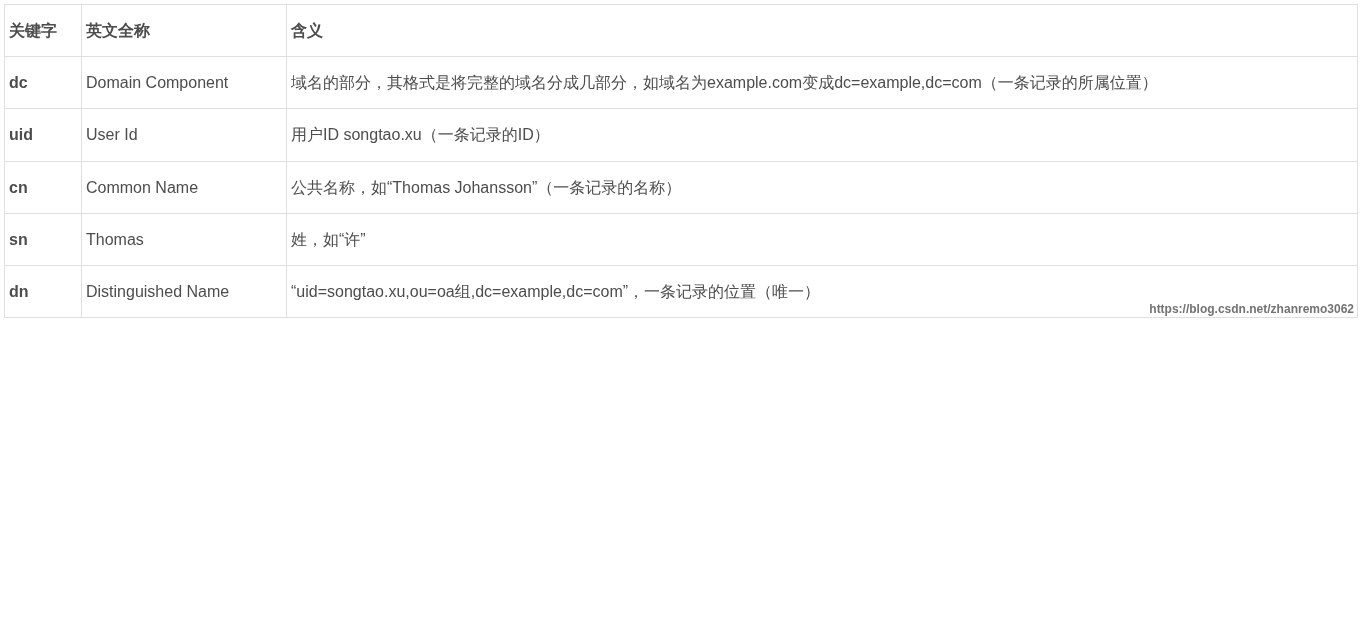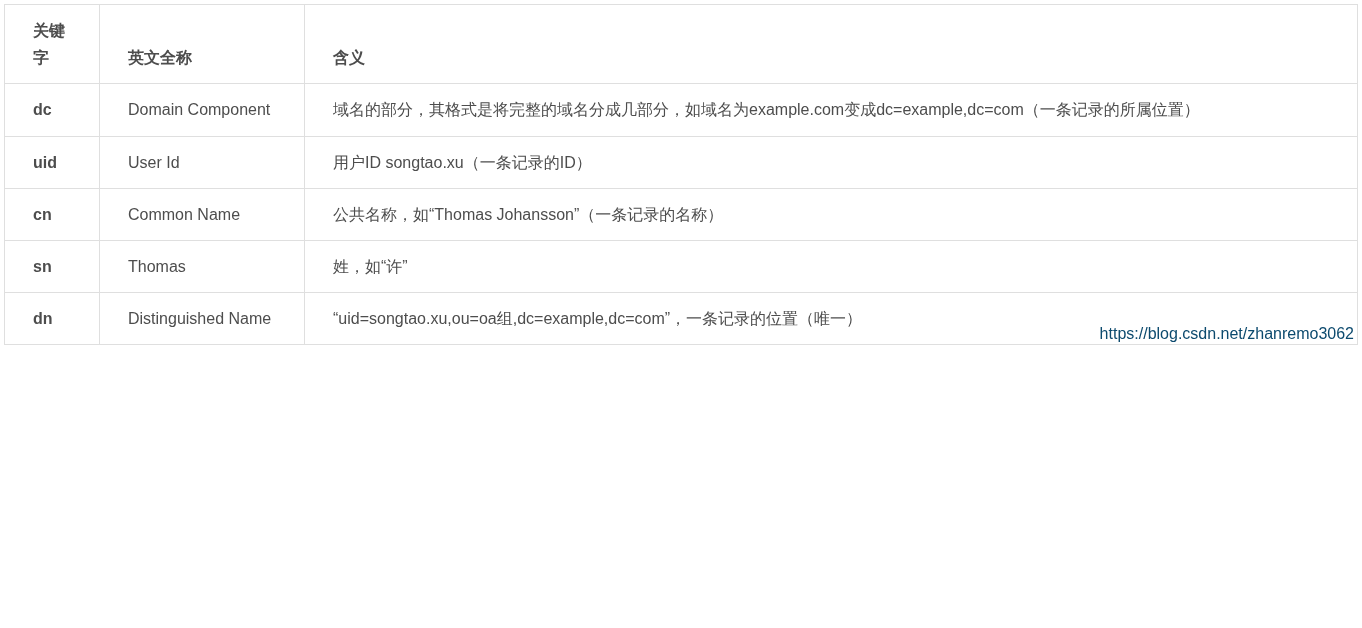--- a/index.html
+++ b/index.html
@@ -16,52 +16,52 @@
       position: relative;
     }
     table {
       border-collapse: collapse;
       width: 100%;
       max-width: 1354px;
       background: #ffffff;
     }
     th, td {
       border: 1px solid #dfdfdf;
-      padding: 12px 28px;
+      padding: 12px 4px;
       text-align: left;
       vertical-align: bottom;
       line-height: 1.7;
     }
     th {
       font-weight: 700;
       color: #4d4d4d;
       vertical-align: bottom;
     }
     td:first-child {
       font-weight: 700;
       color: #4d4d4d;
-      width: 95px;
+      width: 77px;
     }
     td:nth-child(2) {
       width: 205px;
       color: #4d4d4d;
       font-weight: 400;
     }
     td:nth-child(3) {
       color: #4d4d4d;
       font-weight: 400;
       margin-left: 16px;
     }
     .watermark {
       position: absolute;
       right: 8px;
       bottom: 6px;
-      font-size: 16px;
-      color: #0c4a6e;
-      font-weight: 400;
+      font-size: 12px;
+      color: #737373;
+      font-weight: 700;
       pointer-events: none;
     }
   </style>
 </head>
 <body>
 
 <table>
   <thead>
     <tr>
       <th>关键字</th>

